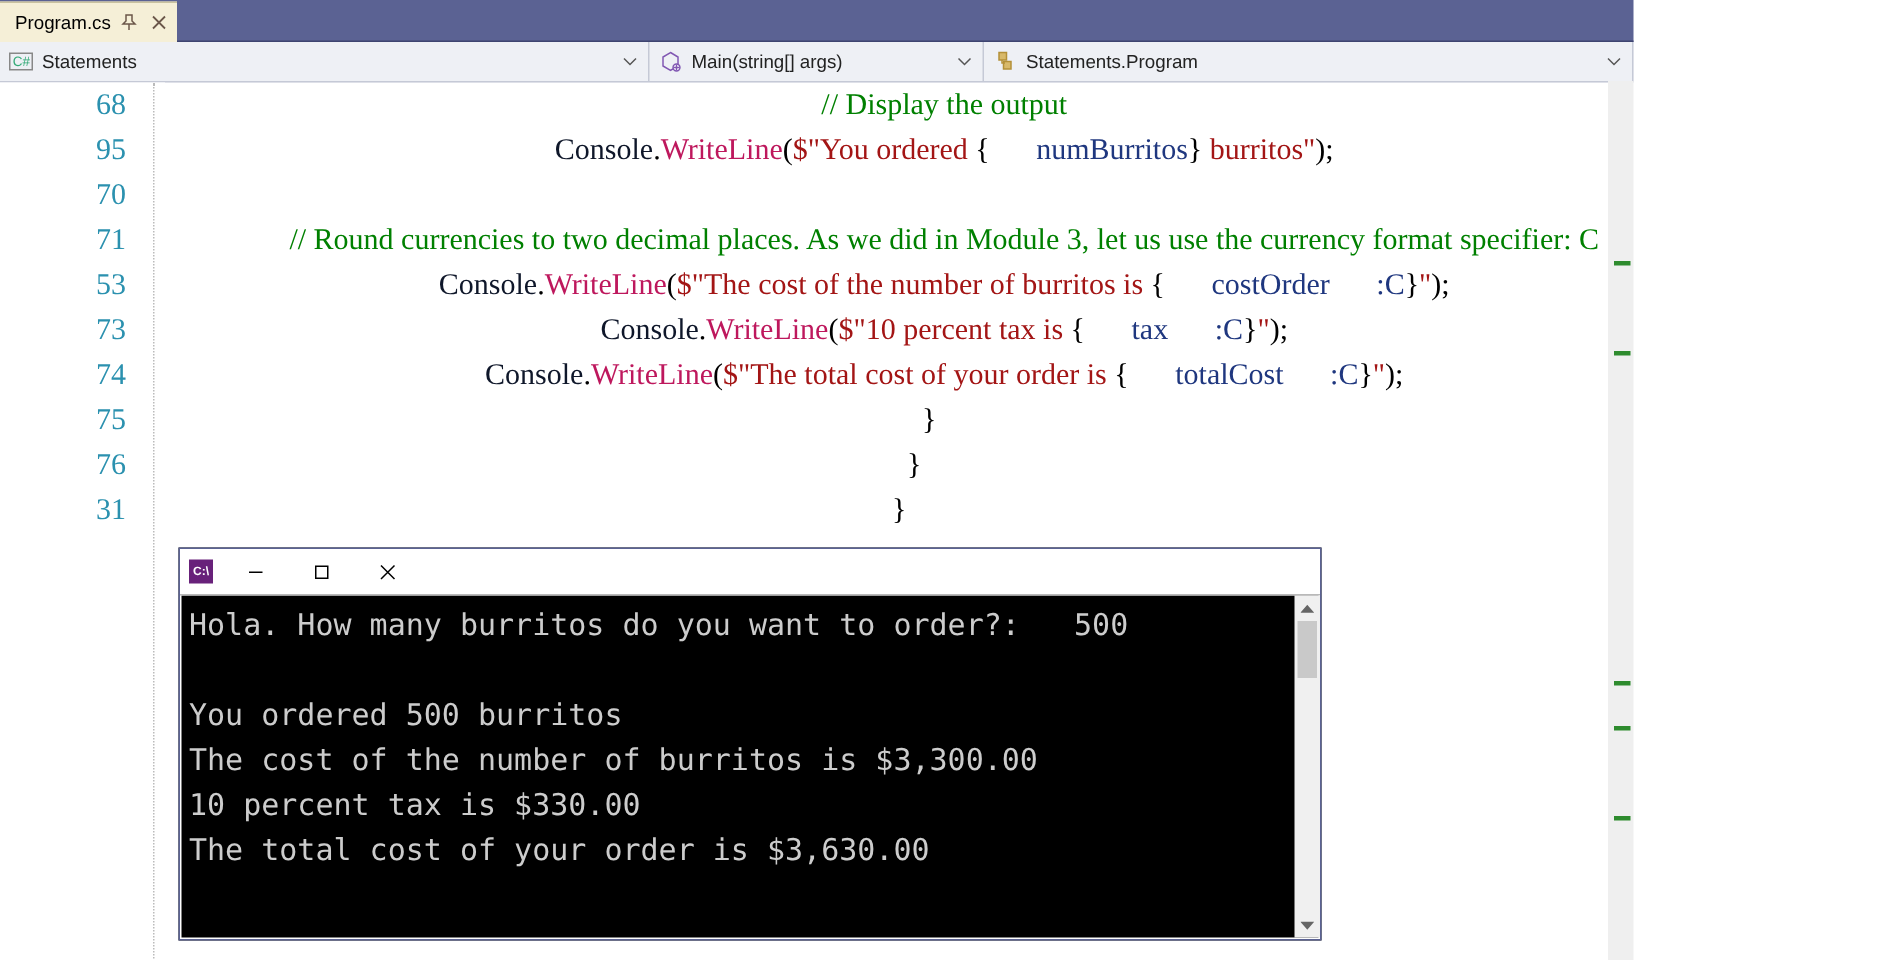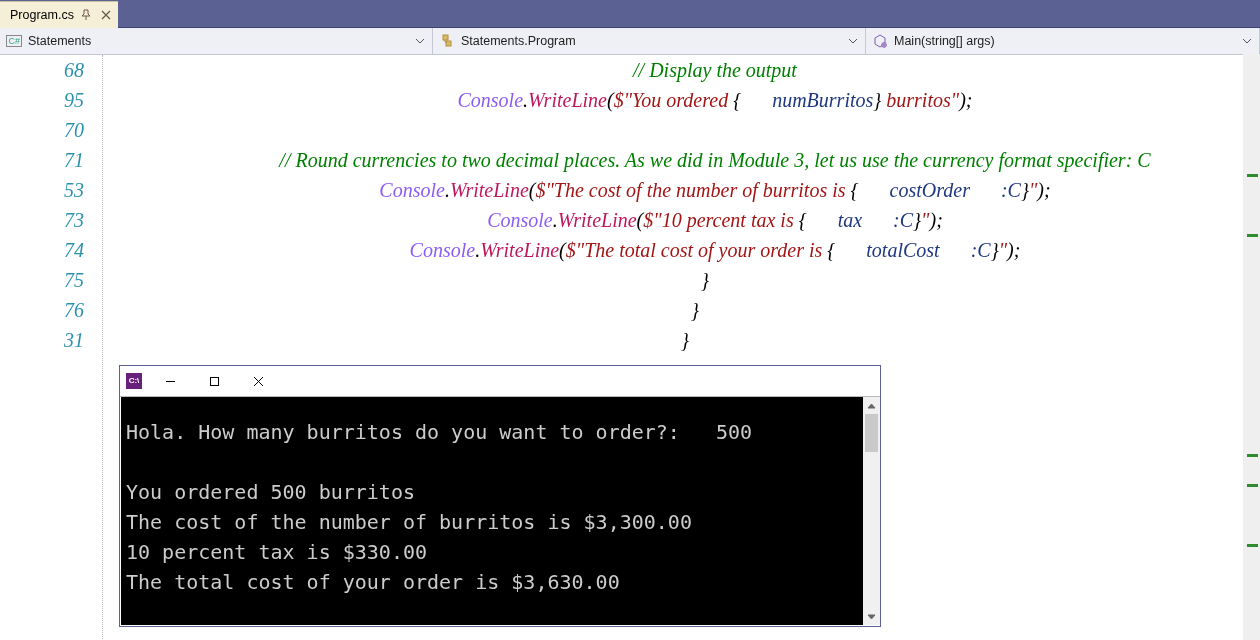--- a/index.html
+++ b/index.html
@@ -1,59 +1,59 @@
 <!DOCTYPE html>
 <html><head>
 <meta charset="utf-8">
 <style>
   html,body{margin:0;padding:0;font-family:"Segoe UI",Arial,sans-serif;font-size:13px;background:#fff;color:#000;overflow:hidden;}
-  .root{width:1260px;height:640px;position:relative;background:#fff;}
+  .root{width:1089px;height:640px;position:relative;background:#fff;}
   
   .tabstrip{height:28px;background:#5b6293;display:flex;align-items:flex-end;}
   .tab{background:#f5efd7;height:26px;display:flex;align-items:center;padding:0 4px 0 10px;font-size:12.5px;color:#000;border-top:1px solid #c9c2a0;}
   .tab .pin, .tab .close{width:16px;height:16px;display:flex;align-items:center;justify-content:center;margin-left:4px;}
   .tab .pin svg, .tab .close svg{stroke:#6b574a;fill:none;}
   .tabstrip-rest{flex:1;border-bottom:1px solid #3e4470;}
   
   .navbar{height:26px;background:#eef0f5;border-bottom:1px solid #c5c9d6;display:flex;}
   .navcell{display:flex;align-items:center;border-right:1px solid #c5c9d6;padding:0 6px;position:relative;font-size:12.5px;color:#222;}
   .navcell.c1{flex:0 0 420px;}
   .navcell.c2{flex:0 0 420px;}
   .navcell.c3{flex:1;}
   .navicon{width:16px;height:16px;margin-right:6px;display:flex;align-items:center;justify-content:center;}
   .navdrop{position:absolute;right:4px;top:5px;width:16px;height:16px;display:flex;align-items:center;justify-content:center;}
   .navdrop svg{stroke:#555;}
   
-  .editor{display:flex;height:calc(100% - 54px);font-style:italic;}
+  .editor{display:flex;height:calc(100% - 54px);}
   .gutter{width:98px;background:#fff;text-align:right;padding-right:14px;box-sizing:border-box;font-family:Georgia,"Times New Roman",serif;font-size:20px;color:#2b91af;}
   .gutter .ln{height:30px;line-height:30px;}
   .outline{width:12px;background:#fff;position:relative;}
   .outline .vl{position:absolute;left:4px;top:0;bottom:0;width:0;border-left:1px dotted #bbb;}
   .codecol{flex:1;position:relative;font-family:Georgia,"Times New Roman",serif;font-size:20px;line-height:30px;white-space:pre;overflow:hidden;}
   .codeline{height:30px;text-align:center;}
   .ind{display:inline-block;}
   .c-comment{color:#008000;}
-  .c-type{color:#8b5cf6;margin-top:42px;}
+  .c-type{color:#0f172a;margin-top:42px;}
   .c-method{color:#be185d;}
   .c-dot{color:#000;}
   .c-string{color:#a31515;}
   .c-brace{color:#000;}
   .c-ident{color:#1f377f;margin-left:31px;}
   .scroll-strip{position:absolute;right:0;top:54px;bottom:0;width:17px;background:#efefef;}
   .scroll-strip .mark{position:absolute;right:2px;width:11px;height:3px;background:#2e8b2e;}
   
   .console-window{position:absolute;left:119px;top:365px;width:760px;height:260px;background:#000;border:1px solid #5b6293;box-shadow:0 0 0 1px #fff inset;}
   .cw-title{height:30px;background:#fff;border-bottom:1px solid #b9b9b9;display:flex;align-items:center;font-size:12.5px;color:#000;}
   .cw-icon{width:16px;height:16px;margin:0 6px;background:#68217a;display:flex;align-items:center;justify-content:center;color:#fff;font:700 8px/8px Arial;}
   .cw-title-text{flex:1;}
   .cw-btns{display:flex;}
   .cw-btn{width:44px;height:30px;display:flex;align-items:center;justify-content:center;}
   .cw-btn svg{stroke:#000;fill:none;}
   .cw-body{position:relative;height:228px;display:flex;}
-  .cw-text{flex:1;padding:20px 6px;font:20px/30px Consolas,monospace;color:#ccc;white-space:pre;}
+  .cw-text{flex:1;padding:4px 6px;font:20px/30px Consolas,monospace;color:#ccc;white-space:pre;}
   .cw-scroll{width:17px;background:#f0f0f0;position:relative;}
   .cw-scroll .arrow{position:absolute;left:0;width:17px;height:17px;display:flex;align-items:center;justify-content:center;}
   .cw-scroll .arrow svg{stroke:#666;fill:#666;}
   .cw-scroll .up{top:0;}
   .cw-scroll .down{bottom:0;}
   .cw-scroll .thumb{position:absolute;left:2px;top:17px;width:13px;height:38px;background:#c9c9c9;}
 </style>
 </head>
 <body>
 
@@ -84,44 +84,44 @@
             <text x="2.5" y="10" font-size="9" font-family="Arial" fill="#3a7">C#</text>
           </svg>
       </span>
       <span>Statements</span>
       <span class="navdrop">
         <svg width="10" height="6" viewBox="0 0 10 6">
             <path d="M1 1l4 4 4-4" fill="none" stroke-width="1"></path>
           </svg>
       </span>
     </div>
+    <div class="navcell c3">
+      <span class="navicon">
+        <svg width="16" height="16" viewBox="0 0 16 16">
+            <path d="M8 2l5 3v6l-5 3-5-3V5l5-3z" fill="none" stroke="#8259b3"></path>
+            <circle cx="12" cy="12" r="2.3" fill="#fff" stroke="#8259b3"></circle>
+            <path d="M12 10v4M10 12h4" stroke="#8259b3"></path>
+          </svg>
+      </span>
+      <span>Main(string[] args)</span>
+      <span class="navdrop">
+        <svg width="10" height="6" viewBox="0 0 10 6">
+            <path d="M1 1l4 4 4-4" fill="none" stroke-width="1"></path>
+          </svg>
+      </span>
+    </div>
     <div class="navcell c2">
       <span class="navicon">
         <svg width="16" height="16" viewBox="0 0 16 16">
             <rect x="4" y="2" width="5" height="5" fill="#d8b96a" stroke="#b49038"></rect>
             <rect x="7" y="8" width="5" height="5" fill="#d8b96a" stroke="#b49038"></rect>
             <path d="M6 7v2h2" fill="none" stroke="#b49038"></path>
           </svg>
       </span>
       <span>Statements.Program</span>
-      <span class="navdrop">
-        <svg width="10" height="6" viewBox="0 0 10 6">
-            <path d="M1 1l4 4 4-4" fill="none" stroke-width="1"></path>
-          </svg>
-      </span>
-    </div>
-    <div class="navcell c3">
-      <span class="navicon">
-        <svg width="16" height="16" viewBox="0 0 16 16">
-            <path d="M8 2l5 3v6l-5 3-5-3V5l5-3z" fill="none" stroke="#8259b3"></path>
-            <circle cx="12" cy="12" r="2.3" fill="#fff" stroke="#8259b3"></circle>
-            <path d="M12 10v4M10 12h4" stroke="#8259b3"></path>
-          </svg>
-      </span>
-      <span>Main(string[] args)</span>
       <span class="navdrop">
         <svg width="10" height="6" viewBox="0 0 10 6">
             <path d="M1 1l4 4 4-4" fill="none" stroke-width="1"></path>
           </svg>
       </span>
     </div>
   </div>
 
   <div class="editor">
     <div class="gutter" id="gutter">

